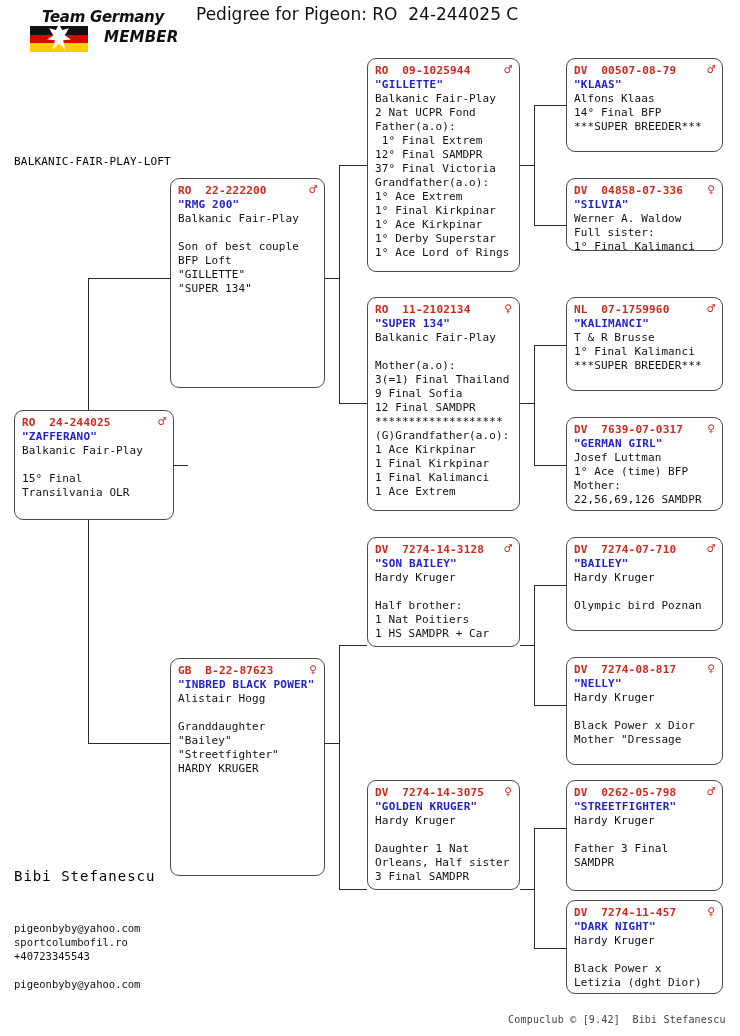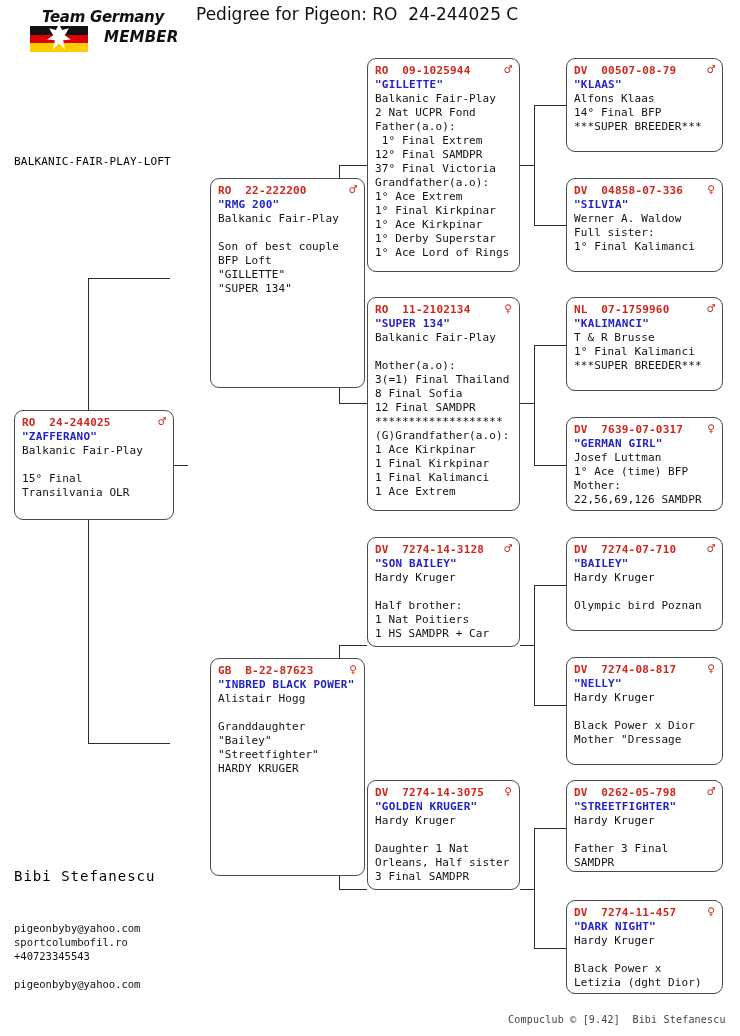--- a/index.html
+++ b/index.html
@@ -61,21 +61,21 @@
   .card .nick{
     font-size:11px;color:#2222cc;font-weight:bold;white-space:pre;
     line-height:14px;letter-spacing:.2px;
   }
   .card .line{
     font-size:11px;color:#111;white-space:pre;line-height:14px;
     letter-spacing:.1px;min-height:14px;
   }
   
   .g0{left:14px;width:160px;}
-  .g1{left:170px;width:155px;margin-left:40px;}
+  .g1{left:170px;width:155px;}
   .g2{left:367px;width:153px;}
   .g3{left:566px;width:157px;}
   
   .ln{position:absolute;background:#2b2b2b;}
   .lnh{height:1.3px;}
   .lnv{width:1.3px;}
   
   #owner{
     position:absolute;left:14px;top:868px;
     font-size:14px;font-weight:normal;letter-spacing:1px;white-space:nowrap;
@@ -195,21 +195,21 @@
 </div>
 
 <div class="card g2" style="top:297px;height:214px;">
   <div class="ring">RO  11-2102134</div>
   <div class="sex f">♀</div>
   <div class="nick">"SUPER 134"</div>
   <div class="line">Balkanic Fair-Play</div>
   <div class="line"></div>
   <div class="line">Mother(a.o):</div>
   <div class="line">3(=1) Final Thailand</div>
-  <div class="line">8 Final Sofia</div>
+  <div class="line">9 Final Sofia</div>
   <div class="line">12 Final SAMDPR</div>
   <div class="line">*******************</div>
   <div class="line">(G)Grandfather(a.o):</div>
   <div class="line">1 Ace Kirkpinar</div>
   <div class="line">1 Final Kirkpinar</div>
   <div class="line">1 Final Kalimanci</div>
   <div class="line">1 Ace Extrem</div>
 </div>
 
 <div class="card g2" style="top:537px;height:110px;">
@@ -236,21 +236,21 @@
 
 <div class="card g3" style="top:58px;height:94px;">
   <div class="ring">DV  00507-08-79</div>
   <div class="sex">♂</div>
   <div class="nick">"KLAAS"</div>
   <div class="line">Alfons Klaas</div>
   <div class="line">14° Final BFP</div>
   <div class="line">***SUPER BREEDER***</div>
 </div>
 
-<div class="card g3" style="top:178px;height:94px;">
+<div class="card g3" style="top:178px;height:73px;">
   <div class="ring">DV  04858-07-336</div>
   <div class="sex f">♀</div>
   <div class="nick">"SILVIA"</div>
   <div class="line">Werner A. Waldow</div>
   <div class="line">Full sister:</div>
   <div class="line">1° Final Kalimanci</div>
 </div>
 
 <div class="card g3" style="top:297px;height:94px;">
   <div class="ring">NL  07-1759960</div>
@@ -283,21 +283,21 @@
 <div class="card g3" style="top:657px;height:108px;">
   <div class="ring">DV  7274-08-817</div>
   <div class="sex f">♀</div>
   <div class="nick">"NELLY"</div>
   <div class="line">Hardy Kruger</div>
   <div class="line"></div>
   <div class="line">Black Power x Dior</div>
   <div class="line">Mother "Dressage</div>
 </div>
 
-<div class="card g3" style="top:780px;height:92px;">
+<div class="card g3" style="top:780px;height:111px;">
   <div class="ring">DV  0262-05-798</div>
   <div class="sex">♂</div>
   <div class="nick">"STREETFIGHTER"</div>
   <div class="line">Hardy Kruger</div>
   <div class="line"></div>
   <div class="line">Father 3 Final</div>
   <div class="line">SAMDPR</div>
 </div>
 
 <div class="card g3" style="top:900px;height:94px;">

